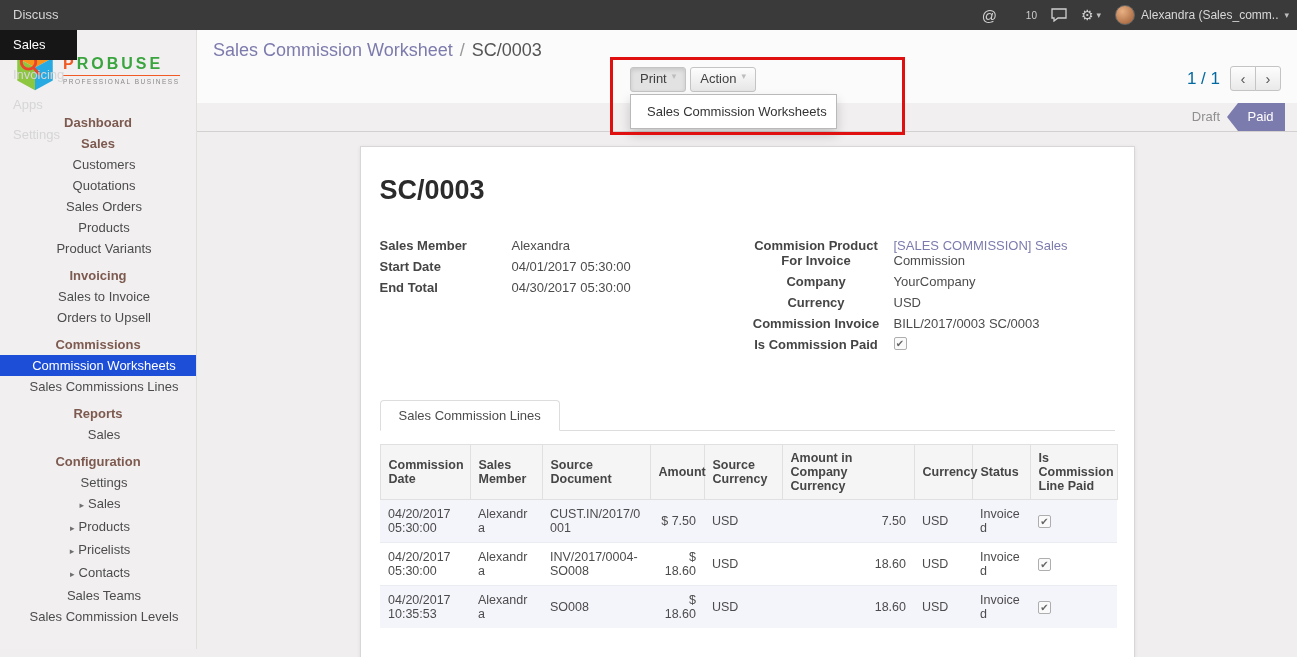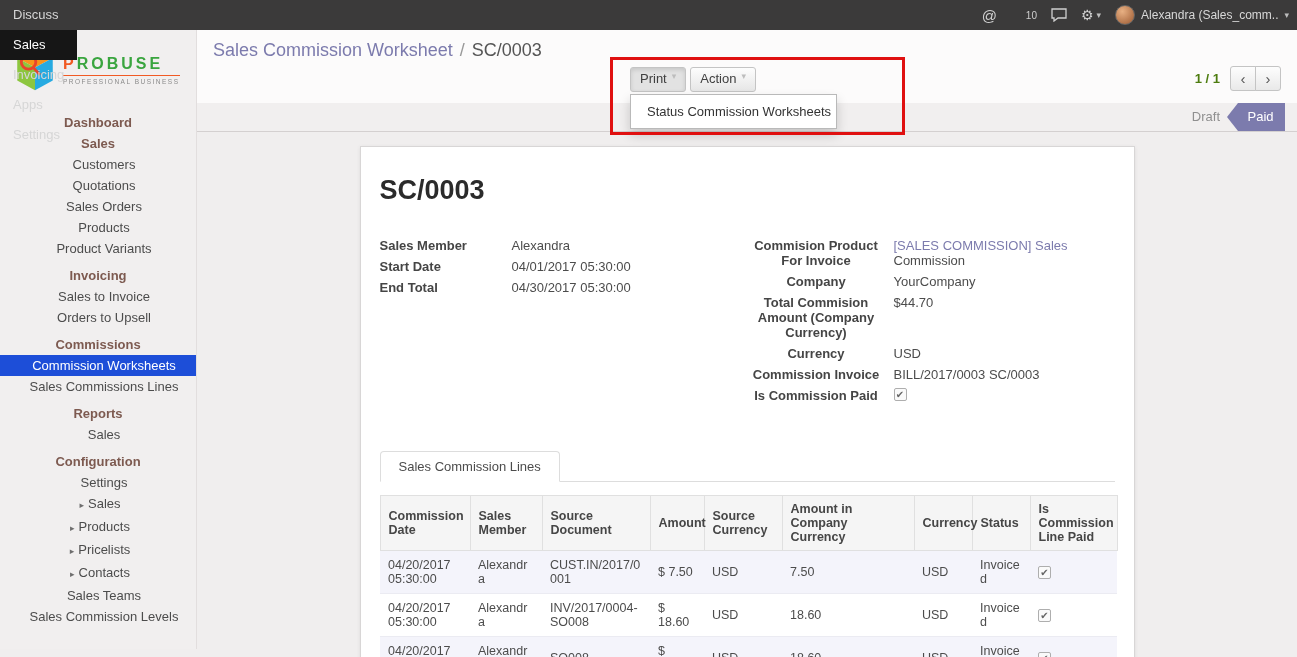--- a/index.html
+++ b/index.html
@@ -39,21 +39,21 @@
   .main { position:absolute; left:197px; top:30px; right:0; bottom:0; background:#f0eeee; }
   .control-panel { position:relative; height:73px; background:#fcfbfb; }
   .breadcrumb { position:absolute; left:16px; top:10px; font-size:18px; }
   .crumb { color:#7c7bad; cursor:pointer; }
   .sep { color:#999; margin:0 7px; }
   .crumb-cur { color:#555; }
   .cp-buttons { position:absolute; left:433px; top:37px; display:flex; gap:4px; }
   .btn { font-size:13px; color:#404040; background:linear-gradient(#fdfdfd,#e6e6e6); border:1px solid #c4c4c4; border-radius:3px; padding:3px 9px 4px; display:inline-flex; align-items:flex-start; gap:5px; cursor:pointer; height:25px; }
   .btn.open { background:#e2e2e2; box-shadow:inset 0 2px 4px rgba(0,0,0,.12); }
   .pager { position:absolute; right:16px; top:36px; display:flex; align-items:center; gap:10px; }
-  .pager-count { font-size:13px; color:#4d7c0f;font-weight:bold; }
+  .pager-count { font-size:17px; color:#0369a1; }
   .pager-btns { display:flex; }
   .pager-btn { width:26px; height:25px; background:linear-gradient(#fdfdfd,#e9e9e9); border:1px solid #c4c4c4; font-size:15px; color:#555; display:flex; align-items:center; justify-content:center; cursor:pointer; }
   .pager-btn.prev { border-radius:3px 0 0 3px; }
   .pager-btn.next { border-radius:0 3px 3px 0; margin-left:-1px; }
   
   .statusbar { position:relative; height:29px; background:#f1efef; border-bottom:1px solid #d4d0d0; }
   .st-draft { position:absolute; right:77px; top:6px; font-size:13px; color:#8f8f8f; }
   .st-paid { position:absolute; right:12px; top:0; height:28px; width:58px; background:#7c7bad; clip-path:polygon(11px 0,100% 0,100% 100%,11px 100%,0 50%); color:#fff; font-size:13px; line-height:28px; text-align:center; padding-left:9px; }
   
   .dropdown { position:absolute; left:433px; top:64px; width:207px; background:#fff; border:1px solid #b9b9b9; box-shadow:0 6px 12px rgba(0,0,0,.18); padding:5px 0; z-index:40; }
@@ -73,21 +73,21 @@
   .link { color:#7c7bad; cursor:pointer; }
   .cb { display:inline-block; width:13px; height:13px; border:1px solid #aeaeae; background:#fafafa; border-radius:2px; font-size:10px; line-height:11px; text-align:center; color:#666; }
   
   .notebook { margin-top:42px; }
   .tabs { border-bottom:1px solid #ddd; }
   .tab { display:inline-block; vertical-align:bottom; padding:7px 18px; background:#fff; border:1px solid #ddd; border-bottom:1px solid #fff; margin-bottom:-1px; border-radius:4px 4px 0 0; font-size:13px; color:#4c4c4c; cursor:pointer; }
   .o-table { width:100%; border-collapse:collapse; table-layout:fixed; margin-top:13px; }
   .o-table th { background:#f5f5f5; border:1px solid #e0e0e0; font-size:12.5px; text-align:left; padding:6px 8px; color:#464646; font-weight:bold; vertical-align:middle; }
   .o-table td { font-size:12.5px; padding:7px 8px; color:#4c4c4c; border-top:1px solid #ebebf2; vertical-align:middle; word-wrap:break-word; }
   .o-table tr.odd { background:#f4f4fb; }
-  .o-table .num { }
+  .o-table .num { text-align:right; }
 </style>
 </head>
 <body>
 
 <div class="topbar">
   <div class="tb-menus">
     <div class="tb-menu">Discuss</div>
     <div class="tb-menu active">Sales</div>
     <div class="tb-menu">Invoicing</div>
     <div class="tb-menu">Apps</div>
@@ -193,21 +193,21 @@
       </span>
     </div>
   </div>
 
   <div class="statusbar">
     <span class="st-draft">Draft</span>
     <span class="st-paid">Paid</span>
   </div>
 
   <div class="dropdown">
-    <div class="dropdown-item">Status Commission Worksheets</div>
+    <div class="dropdown-item">Sales Commission Worksheets</div>
   </div>
 
   <div class="annotation"></div>
 
   <div class="content">
     <div class="sheet">
       <div class="sheet-title">SC/0003</div>
 
       <div class="o-group">
         <div class="col-left">
@@ -228,24 +228,20 @@
           <div class="field">
             <span class="lbl">Commision Product For Invoice</span>
             <span class="val">
               <span class="link">[SALES COMMISSION] Sales</span><br>
               <span>Commission</span>
             </span>
           </div>
           <div class="field">
             <span class="lbl">Company</span>
             <span class="val link">YourCompany</span>
-          </div>
-          <div class="field">
-            <span class="lbl">Total Commision Amount (Company Currency)</span>
-            <span class="val">$44.70</span>
           </div>
           <div class="field">
             <span class="lbl">Currency</span>
             <span class="val link">USD</span>
           </div>
           <div class="field">
             <span class="lbl">Commission Invoice</span>
             <span class="val link">BILL/2017/0003 SC/0003</span>
           </div>
           <div class="field">

